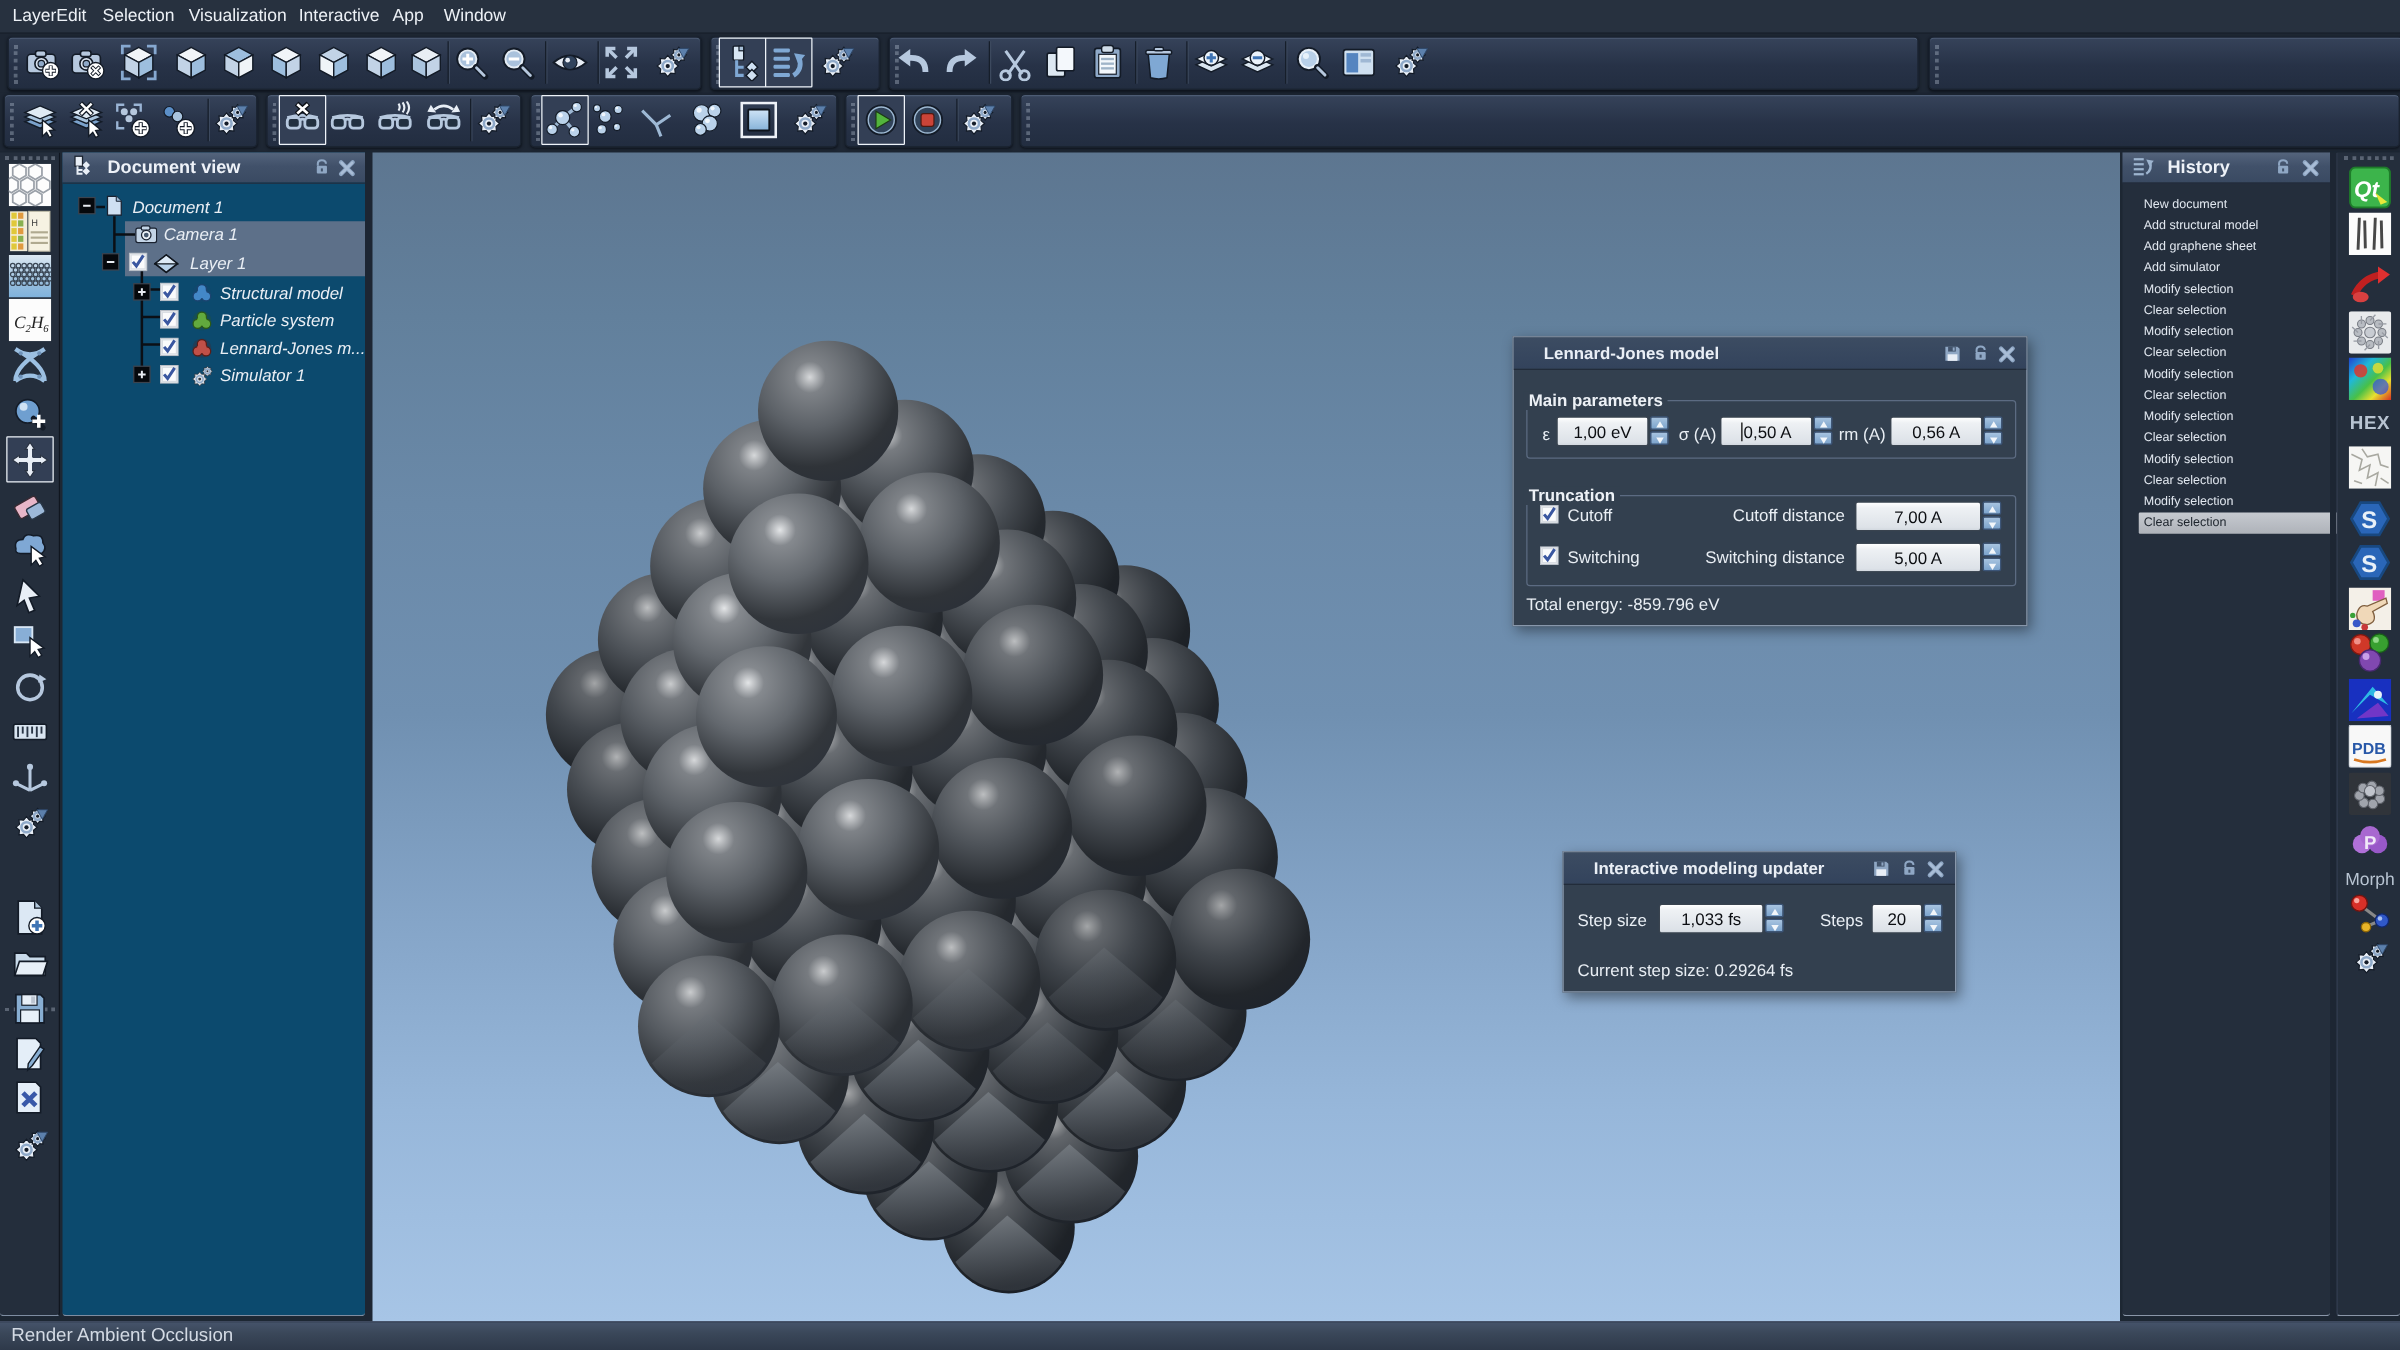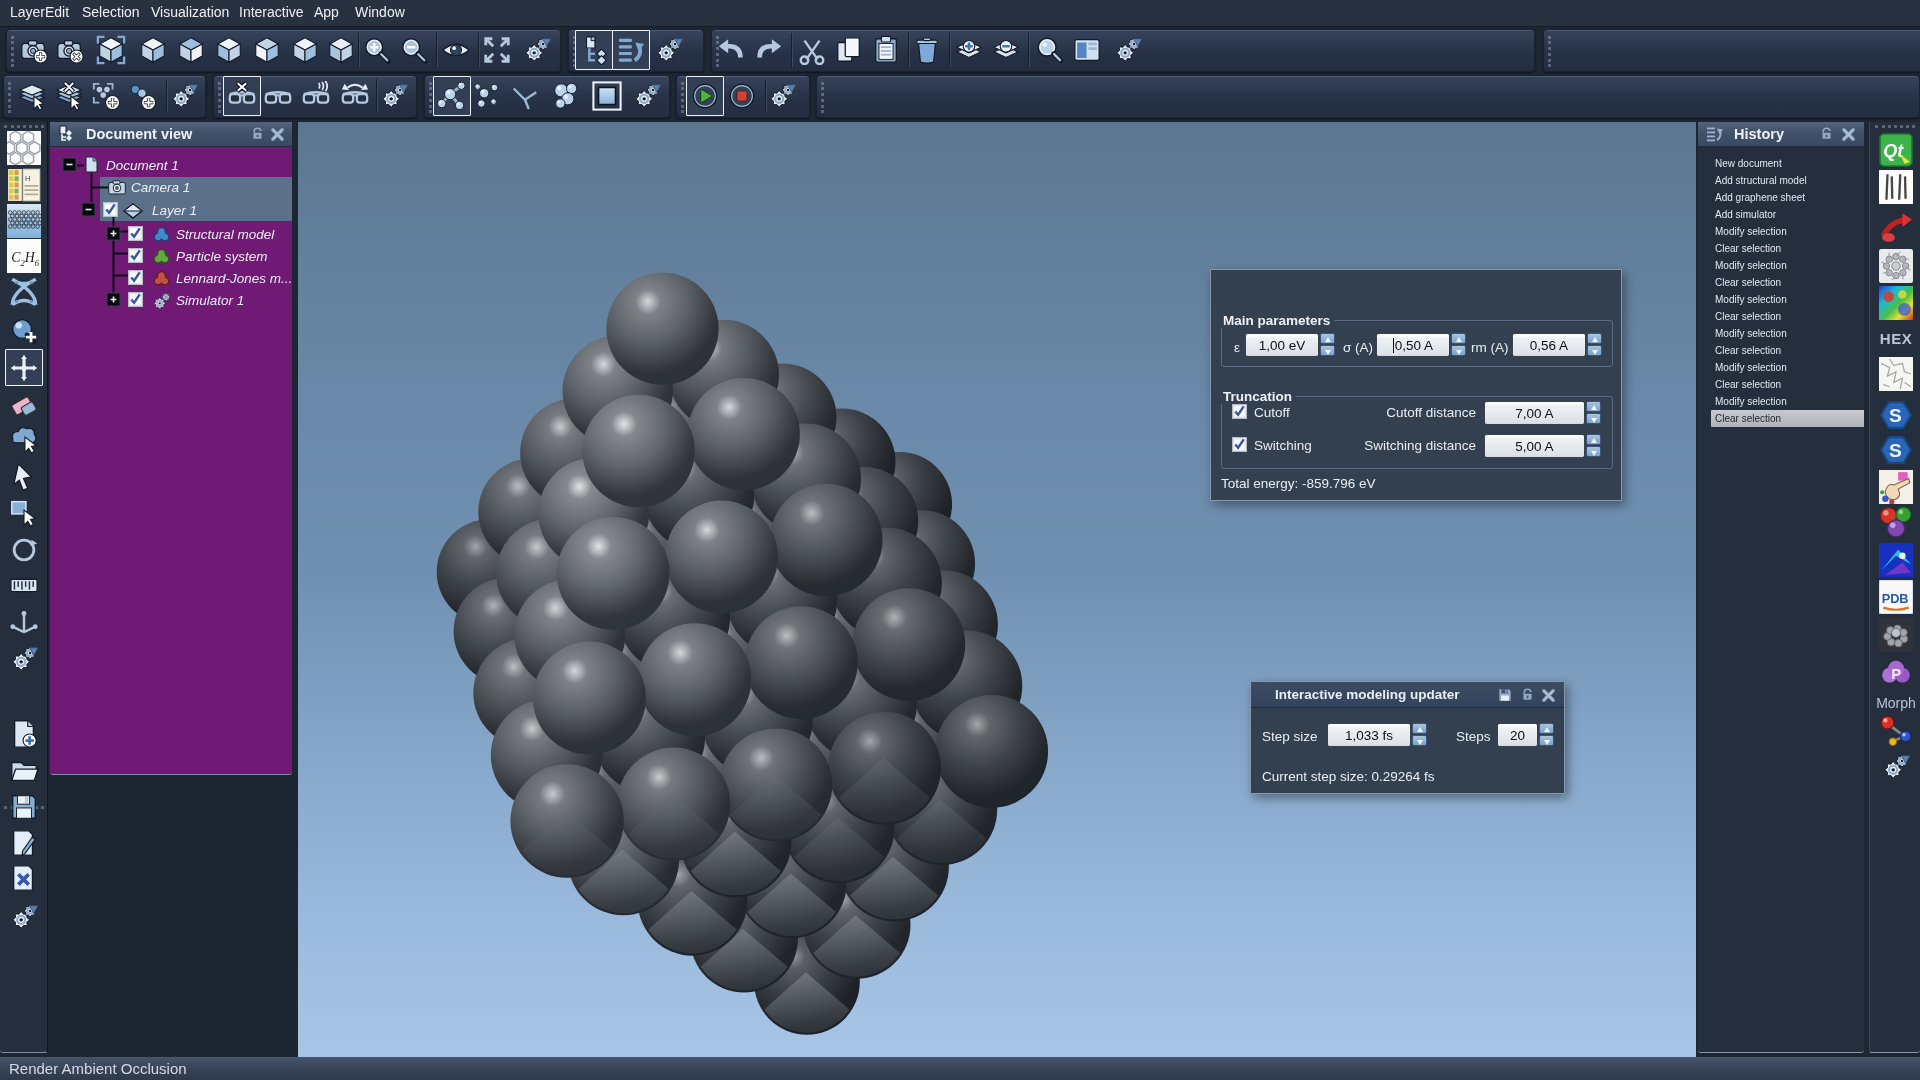--- a/index.html
+++ b/index.html
@@ -7,21 +7,21 @@
 #menubar span{position:absolute;top:4px;font-size:14px;color:#edf1f6;}
 .tbrow{left:0;width:1920px;height:47px;background:#1e2734;}
 .tbgroup{position:absolute;border-radius:4px;background:linear-gradient(180deg,#35425733 0%,#2c394d 4%,#27334506 100%);
  background:linear-gradient(180deg,#36435a,#273247 55%,#222d40);box-shadow:0 1px 2px #0e141d, inset 0 1px 0 #4d5c74;border:1px solid #1a2330;}
 .tbhandle{position:absolute;width:3px;border-left:3px dotted #c6d2e055;}
 .tbsep{position:absolute;width:1px;background:#161e2a;box-shadow:1px 0 0 #3c495e;}
 .tbbtn{position:absolute;z-index:3;width:38px;height:40px;display:flex;align-items:center;justify-content:center;}
 .tbframe{border:1.6px solid #eef3f9;border-radius:1px;background:#333f55;}
 #lefttb{left:0;top:122px;width:48px;height:931px;background:#242e3c;border-right:1px solid #10161f;border-bottom:1px solid #7e8da1;border-radius:0 0 3px 3px;}
 .ltbtn{position:absolute;left:5px;width:38px;height:37px;display:flex;align-items:center;justify-content:center;}
-#docpanel{left:50px;top:122px;width:242px;height:653px;background:#701a75;border-bottom:1px solid #7e8da1;border-radius:0 0 3px 3px;}
+#docpanel{left:50px;top:122px;width:242px;height:931px;background:#0c4a6e;border-bottom:1px solid #7e8da1;border-radius:0 0 3px 3px;}
 #histpanel{left:1698px;top:122px;width:166px;height:931px;background:#242e3c;border-bottom:1px solid #8a96a8;border-radius:0 0 3px 3px;}
 .ptitle{position:absolute;left:0;top:0;right:0;height:25px;background:linear-gradient(180deg,#54647c,#41516a 45%,#3a4a62);
  border-bottom:1px solid #232d3d;color:#eef2f8;font-size:14.5px;font-weight:bold;display:flex;align-items:center;}
 #splitter{left:292px;top:122px;width:6px;height:935px;background:#1d2633;}
 #viewport{left:298px;top:122px;width:1398px;height:935px;background:linear-gradient(180deg,#5d7690 0%,#62809c 14%,#6a89a8 30%,#7090b1 48%,#85a5c8 66%,#97b7da 82%,#a7c5e6 100%);}
 #rightgap{left:1864px;top:122px;width:5px;height:935px;background:#1d2633;}
 #righttb{left:1869px;top:122px;width:51px;height:931px;background:#242e3c;border-left:1px solid #39455a;border-bottom:1px solid #8a96a8;border-radius:0 0 3px 3px;}
 .rtbtn{position:absolute;left:7px;width:38px;height:37px;display:flex;align-items:center;justify-content:center;}
 #statusbar{left:0;top:1057px;width:1920px;height:23px;background:linear-gradient(180deg,#45536a,#3a4759 40%,#2e394a);border-top:1px solid #49566e;color:#d3dae4;font-size:15px;line-height:22px;padding-left:9px;}
 .treetxt{position:absolute;color:#e9eef4;font-size:13.5px;white-space:nowrap;font-style:italic;}
@@ -1256,20 +1256,38 @@
         <circle cx="13" cy="19" r="4.32" fill="#e8eef6" stroke="#8fa9c8" stroke-width="2.2"></circle>
         <circle cx="13" cy="19" r="1.8" fill="#131b27"></circle>
         <path d="M29.0 9.5L26.8 11.3L27.1 14.1L24.3 13.8L22.5 16.0L20.7 13.8L17.9 14.1L18.2 11.3L16.0 9.5L18.2 7.7L17.9 4.9L20.7 5.2L22.5 3.0L24.3 5.2L27.1 4.9L26.8 7.7L29.0 9.5Z" fill="#e8eef6" stroke="#131b27" stroke-width="1"></path>
         <circle cx="22.5" cy="9.5" r="3.12" fill="#e8eef6" stroke="#8fa9c8" stroke-width="2.2"></circle>
         <circle cx="22.5" cy="9.5" r="1.3" fill="#131b27"></circle>
         <path d="M22 4 L31 4 L26.5 12 Z" fill="#5c80ac" stroke="#2e4668" stroke-width="0.8"></path>
       </svg>
     </div>
   </div>
 <div class="dialog" style="left:1210px;top:269px;width:412px;height:232px">
+    <div class="dlgtitle">
+      <span style="margin-left:24px">Lennard-Jones model</span>
+      <span class="dlgico" style="right:52px"><svg width="14" height="14" viewBox="0 0 16 16">
+          <path d="M1.5 1.5 H12.5 L14.5 3.5 V14.5 H1.5 Z" fill="#8fa7c4"></path>
+          <rect x="4" y="1.5" width="7" height="4.5" fill="#42536b"></rect>
+          <rect x="8.2" y="2.2" width="1.8" height="3" fill="#8fa7c4"></rect>
+          <rect x="3.5" y="8.5" width="9" height="6" fill="#e8eef6"></rect>
+        </svg></span>
+      <span class="dlgico" style="right:30px"><svg width="13" height="13" viewBox="0 0 16 16">
+          <path d="M4 7 V5 Q4 1.5 8 1.5 Q12 1.5 12 5" fill="none" stroke="#8fa7c4" stroke-width="2"></path>
+          <rect x="3" y="7" width="10" height="7.5" rx="1" fill="#8fa7c4"></rect>
+          <rect x="7" y="9.5" width="2" height="3" fill="#42536b"></rect>
+        </svg></span>
+      <span class="dlgico" style="right:8px"><svg width="15" height="15" viewBox="0 0 16 16">
+          <path d="M3 3 L13 13 M13 3 L3 13" stroke="#8fa7c4" stroke-width="3.6" stroke-linecap="round"></path>
+          <path d="M3.5 3.5 L12.5 12.5 M12.5 3.5 L3.5 12.5" stroke="#a9bdd6" stroke-width="2" stroke-linecap="round"></path>
+        </svg></span>
+    </div>
     <div class="grpbox" style="left:10px;top:50px;width:392px;height:47px"></div>
     <div class="grplabel" style="left:8px;top:43px">Main parameters</div>
     <div class="dlabel" style="left:23px;top:70px">ε</div>
     <div class="spinfield" style="left:34px;top:63px;width:74px;height:24px;line-height:23px;">1,00 eV</div>
     <div class="spinbtns" style="left:109px;top:63px">
       <div class="spinbtn spinup"></div>
       <div class="spinbtn spindn"></div>
     </div>
     <div class="dlabel" style="left:132px;top:70px">σ (A)</div>
     <div class="spinfield" style="left:165px;top:63px;width:74px;height:24px;line-height:23px;"><span style="border-left:1px solid #000;margin-right:1px"></span>0,50 A</div>

